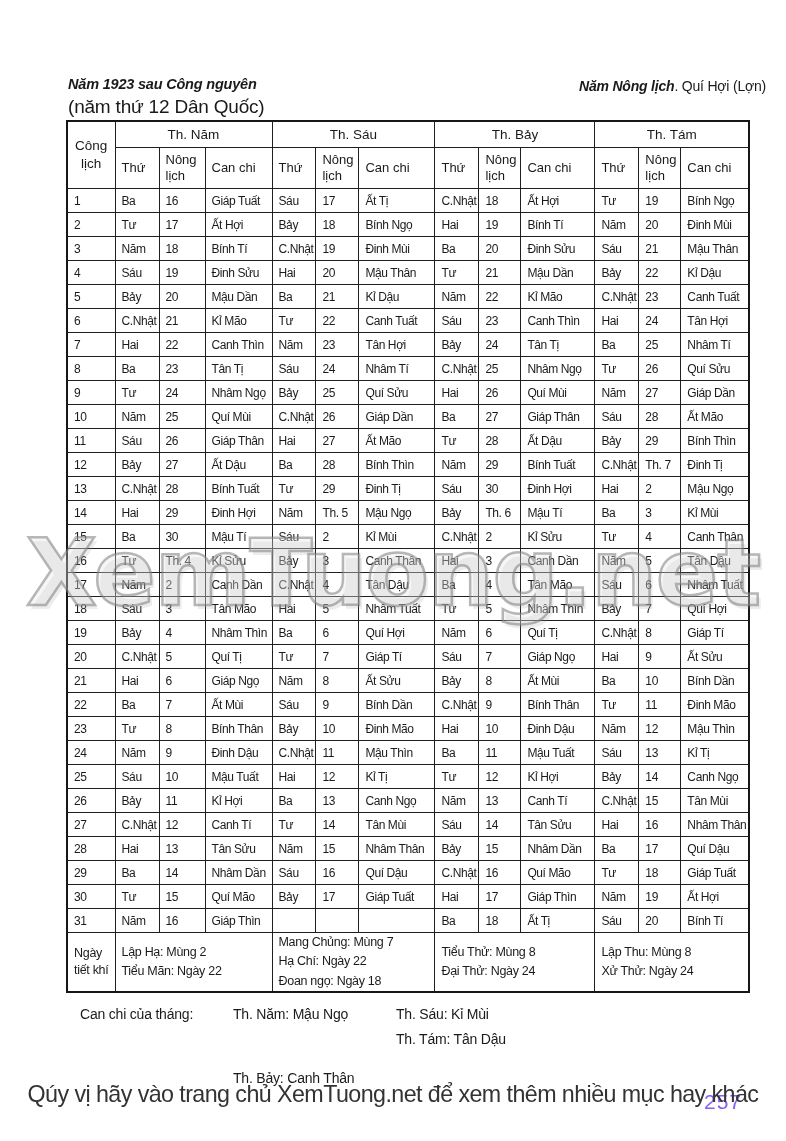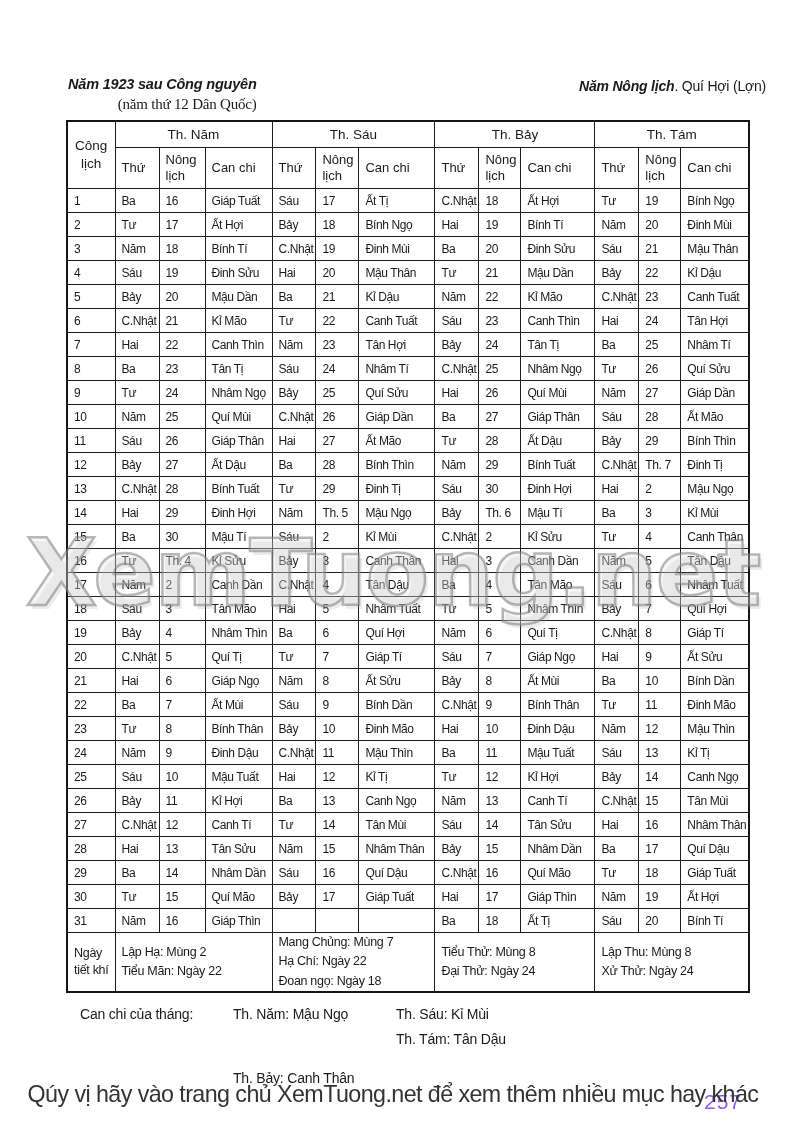--- a/index.html
+++ b/index.html
@@ -1,23 +1,23 @@
 <!DOCTYPE html>
 <html><head>
 <meta charset="utf-8">
 <style>
   html,body{margin:0;padding:0;}
   body{
     width:786px;height:1141px;position:relative;overflow:hidden;
     background:#ffffff;color:#1a1a1a;
     font-family:"Liberation Sans", sans-serif;
   }
-  .hdr-left{position:absolute;left:68px;top:76px;text-align:right;}
+  .hdr-left{position:absolute;left:68px;top:76px;}
   .title-main{font-size:14.5px;font-weight:bold;font-style:italic;letter-spacing:-0.2px;}
-  .title-sub{font-size:15px;margin-top:4px;letter-spacing:-0.2px;font-family:Liberation Serif, serif;}
+  .title-sub{font-size:19px;margin-top:4px;letter-spacing:-0.2px;}
   .hdr-right{position:absolute;right:20px;top:78px;font-size:14px;letter-spacing:-0.2px;white-space:nowrap;}
   .hdr-right .bi{font-weight:bold;font-style:italic;}
 
   table.cal{
     position:absolute;left:66px;top:120px;
     border-collapse:collapse;table-layout:fixed;
     border:2px solid #161616;
   }
   table.cal th, table.cal td{
     border:1px solid #1f1f1f;

